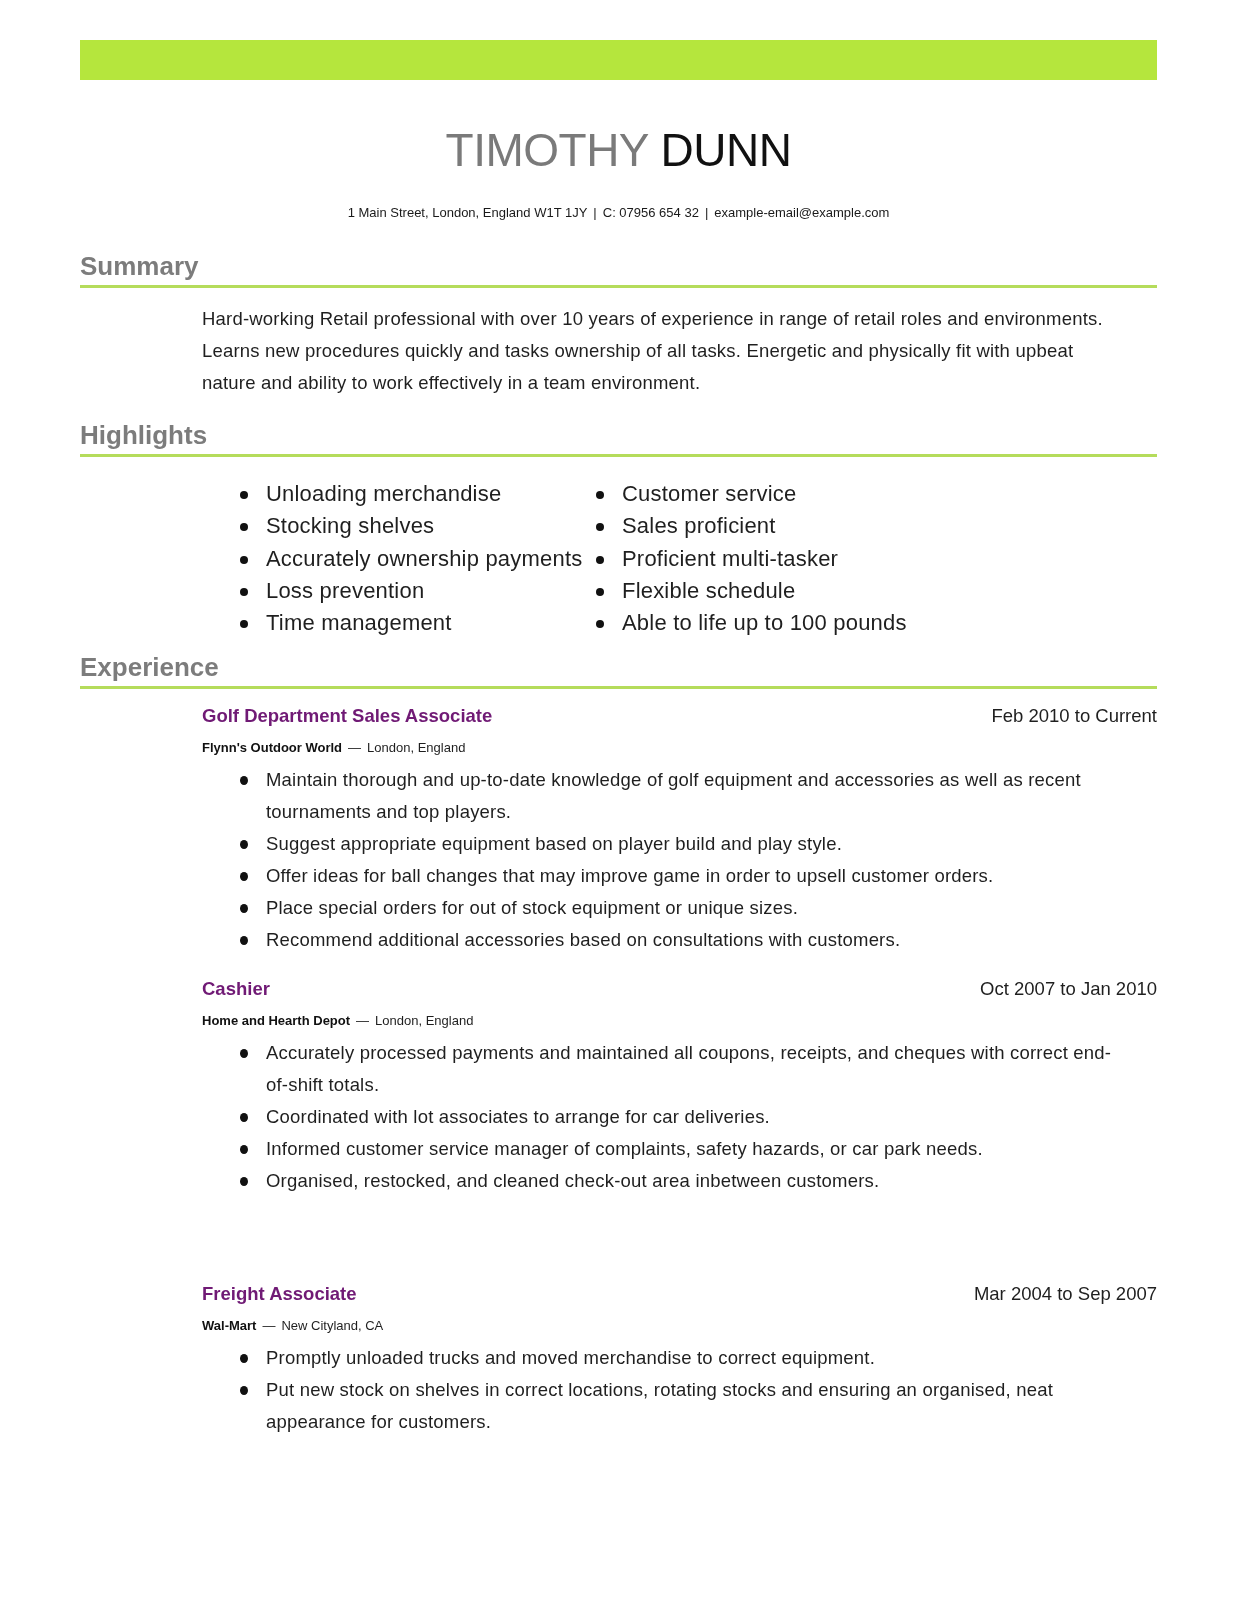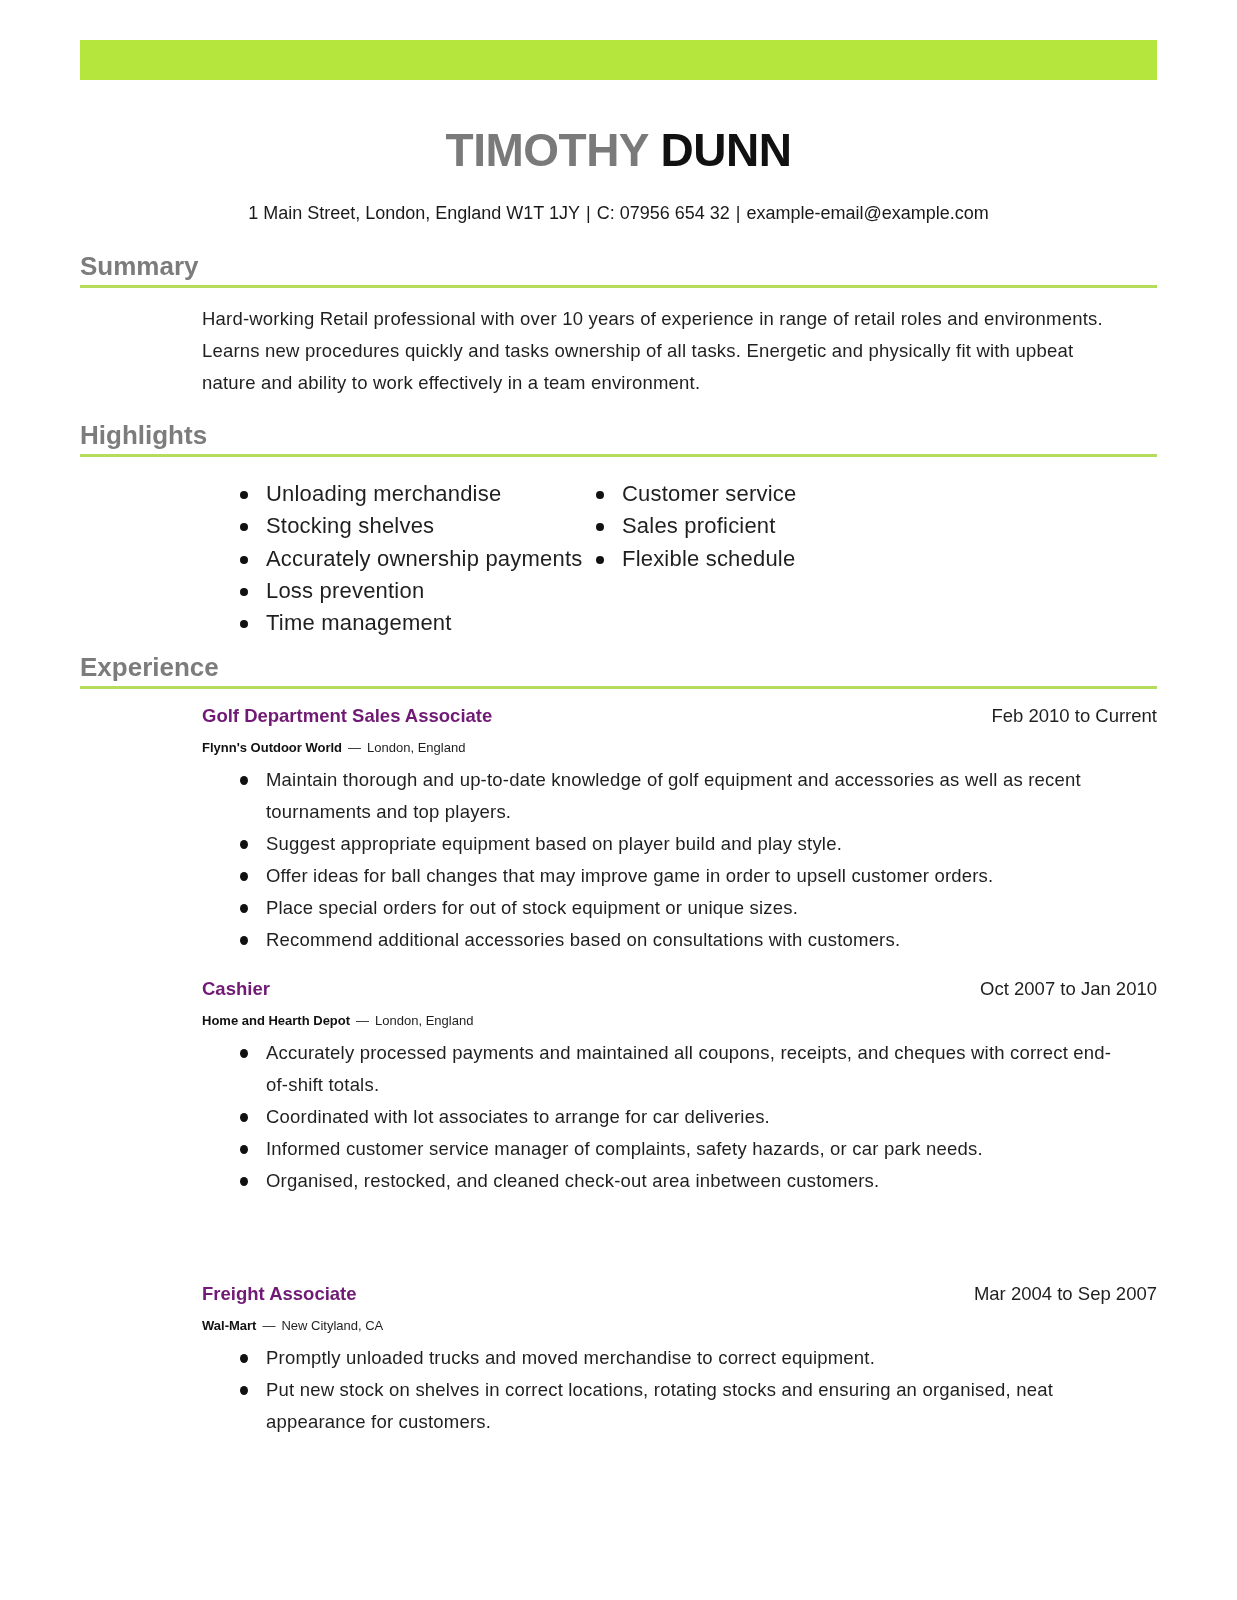--- a/index.html
+++ b/index.html
@@ -2,27 +2,27 @@
 <html><head>
 <meta charset="utf-8">
 <style>
   * { box-sizing: border-box; margin: 0; padding: 0; }
   html, body { width: 1237px; height: 1600px; background: #ffffff; overflow: hidden; }
   body { position: relative; font-family: "Liberation Sans", sans-serif; color: #222222; }
 
   .top-bar { position: absolute; left: 80px; top: 40px; width: 1077px; height: 40px; background: #b5e63d; }
 
   .name { position: absolute; left: 0; top: 122px; width: 1237px; text-align: center;
-          font-family: "Liberation Sans", sans-serif; font-weight: bold; font-size: 46px;
+          font-family: "Liberation Sans", sans-serif; font-weight: normal; font-size: 46px;
           letter-spacing: -0.5px; line-height: 56px; }
   .name .first { color: #7a7a7a; }
   .name .last { color: #111111; }
 
   .contact { position: absolute; left: 0; top: 202px; width: 1237px; text-align: center;
-             font-size: 18px; color: #1a1a1a; line-height: 22px; }
+             font-size: 13px; color: #1a1a1a; line-height: 22px; }
   .contact .sep { margin: 0 6px; }
 
   .section-title { position: absolute; left: 80px; font-weight: bold; font-size: 26px;
                    color: #7c7c7c; line-height: 32px; }
   .section-rule { position: absolute; left: 80px; width: 1077px; height: 3px; background: #b5dc5b; }
 
   .summary-text { position: absolute; left: 202px; top: 303px; width: 920px;
                   font-size: 18.5px; line-height: 32px; color: #1f1f1f; letter-spacing: 0.2px; }
 
   .hl-col { position: absolute; top: 478px; list-style: none; }
@@ -67,21 +67,23 @@
 <ul class="hl-col left">
   <li>Unloading merchandise</li>
   <li>Stocking shelves</li>
   <li>Accurately ownership payments</li>
   <li>Loss prevention</li>
   <li>Time management</li>
 </ul>
 <ul class="hl-col right">
   <li>Customer service</li>
   <li>Sales proficient</li>
+  <li>Proficient multi-tasker</li>
   <li>Flexible schedule</li>
+  <li>Able to life up to 100 pounds</li>
 </ul>
 
 <h2 class="section-title" style="top:651px">Experience</h2>
 <div class="section-rule" style="top:686px"></div>
 
 <div class="job" style="top:700px">
   <div class="job-head">
     <span class="job-title">Golf Department Sales Associate</span>
     <span class="job-dates">Feb 2010 to Current</span>
   </div>

